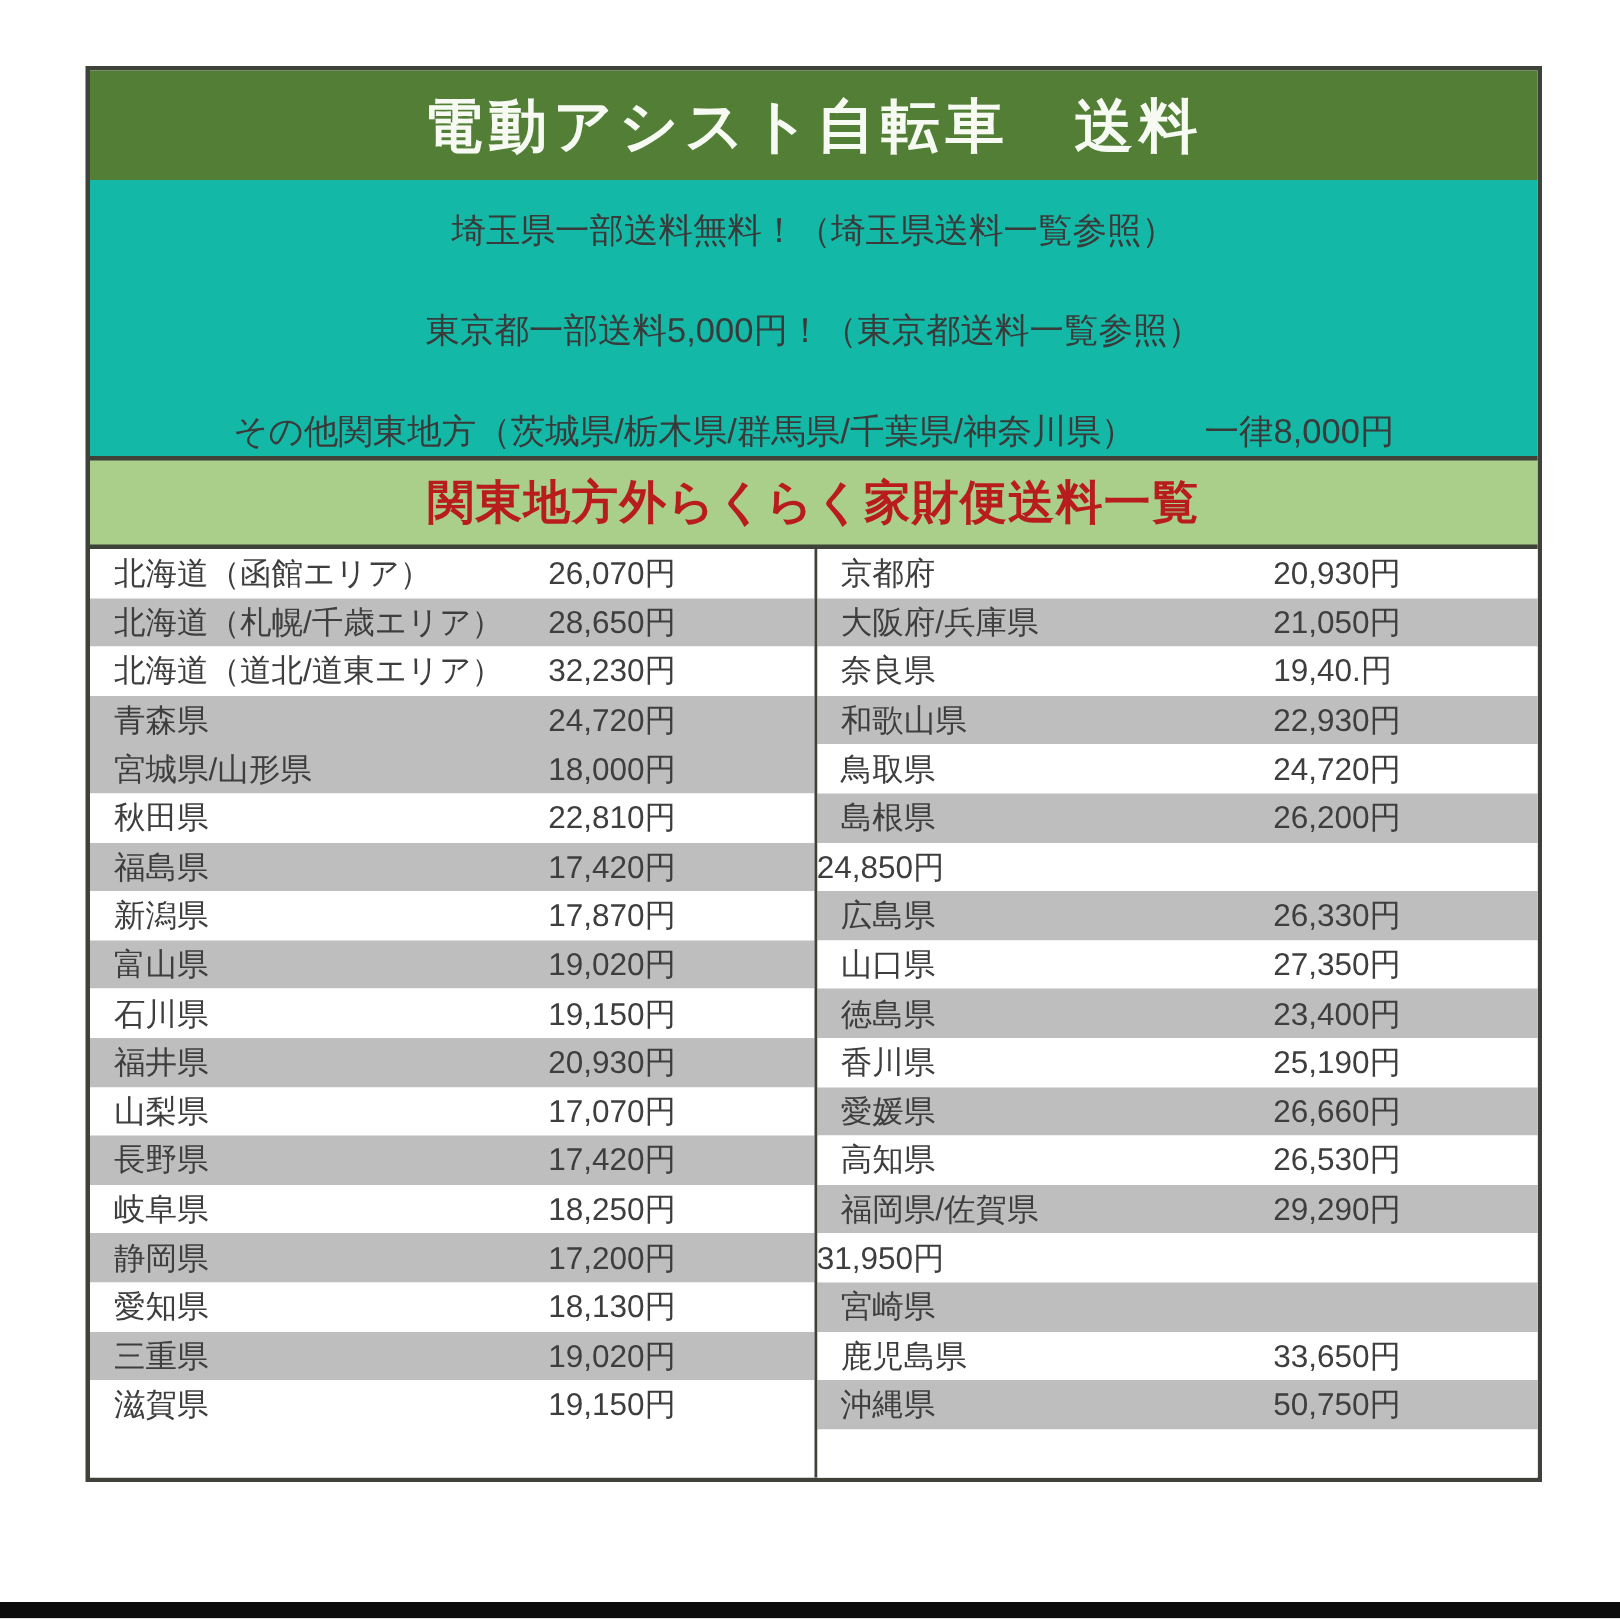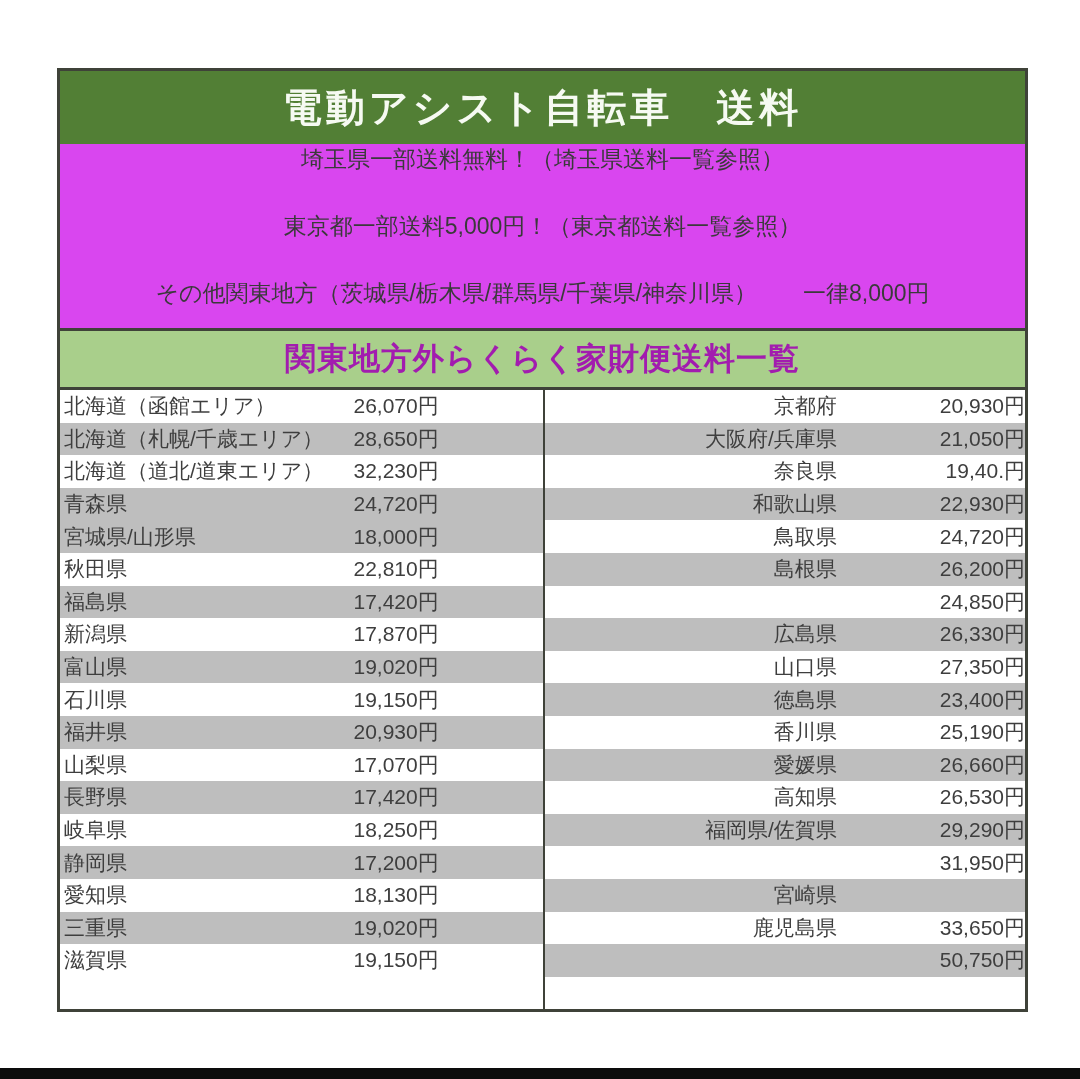--- a/index.html
+++ b/index.html
@@ -11,91 +11,90 @@
   .canvas{
     position:relative;
     width:1080px;
     height:1079px;
     background:#ffffff;
     overflow:hidden;
   }
   .frame{
     position:absolute;
     left:57px;
-    top:68px;
+    top:44px;
     width:971px;
     box-sizing:border-box;
     border:3px solid var(--border-dark,#3f4239);
     background:#ffffff;
   }
   .main-header{
     height:73px;
     background:var(--header-green,#527f35);
     display:flex;
     align-items:center;
     justify-content:center;
     color:#f6faf2;
     font-weight:bold;
     font-size:39px;
     letter-spacing:4px;
   }
   .notes{
     box-sizing:border-box;
     height:184px;
-    padding-top:3px;
-    background:#d946ef;
+    padding-top:21px;
+    background:#14b8a6;
   }
   .note{
     height:24px;
     line-height:24px;
     margin:0 0 43px 0;
     text-align:center;
     font-size:23px;
     color:#3a3a3a;
   }
   .sub-header{
     box-sizing:border-box;
     height:62px;
     border-top:3px solid var(--border-dark,#3f4239);
     border-bottom:3px solid var(--border-dark,#3f4239);
     background:var(--subheader-green,#a9cf8b);
     display:flex;
     align-items:center;
     justify-content:center;
     font-size:31px;
     font-weight:bold;
-    color:#a21caf;
+    color:#b91c1c;
     letter-spacing:1px;
   }
   .fee-table{
     display:flex;
     background:#ffffff;
   }
   .fee-col{
     width:50%;
   }
   .fee-col.right{
     box-sizing:border-box;
     border-left:2px solid var(--border-dark,#3f4239);
-    text-align:right;
   }
   .fee-row{
     height:32.6px;
     display:flex;
     align-items:center;
     font-size:21px;
     color:#3e3e3e;
     background:#ffffff;
   }
   .fee-row.alt{
     background:var(--row-gray,#bebebe);
   }
   .region-cell{
     flex:0 0 60%;
-    padding-left:4px;
+    padding-left:16px;
     white-space:nowrap;
     overflow:hidden;
   }
   .price-cell{
     flex:1;
     white-space:nowrap;
   }
   .bottom-bar{
     position:absolute;
     left:0;
@@ -261,20 +260,21 @@
     <span class="price-cell">31,950円</span>
   </div>
           <div class="fee-row alt">
     <span class="region-cell">宮崎県</span>
   </div>
           <div class="fee-row">
     <span class="region-cell">鹿児島県</span>
     <span class="price-cell">33,650円</span>
   </div>
           <div class="fee-row alt">
+    <span class="region-cell">沖縄県</span>
     <span class="price-cell">50,750円</span>
   </div>
           <div class="fee-row">
     <span class="region-cell"></span>
     <span class="price-cell"></span>
   </div>
         </div>
     </div>
 
   </div>

